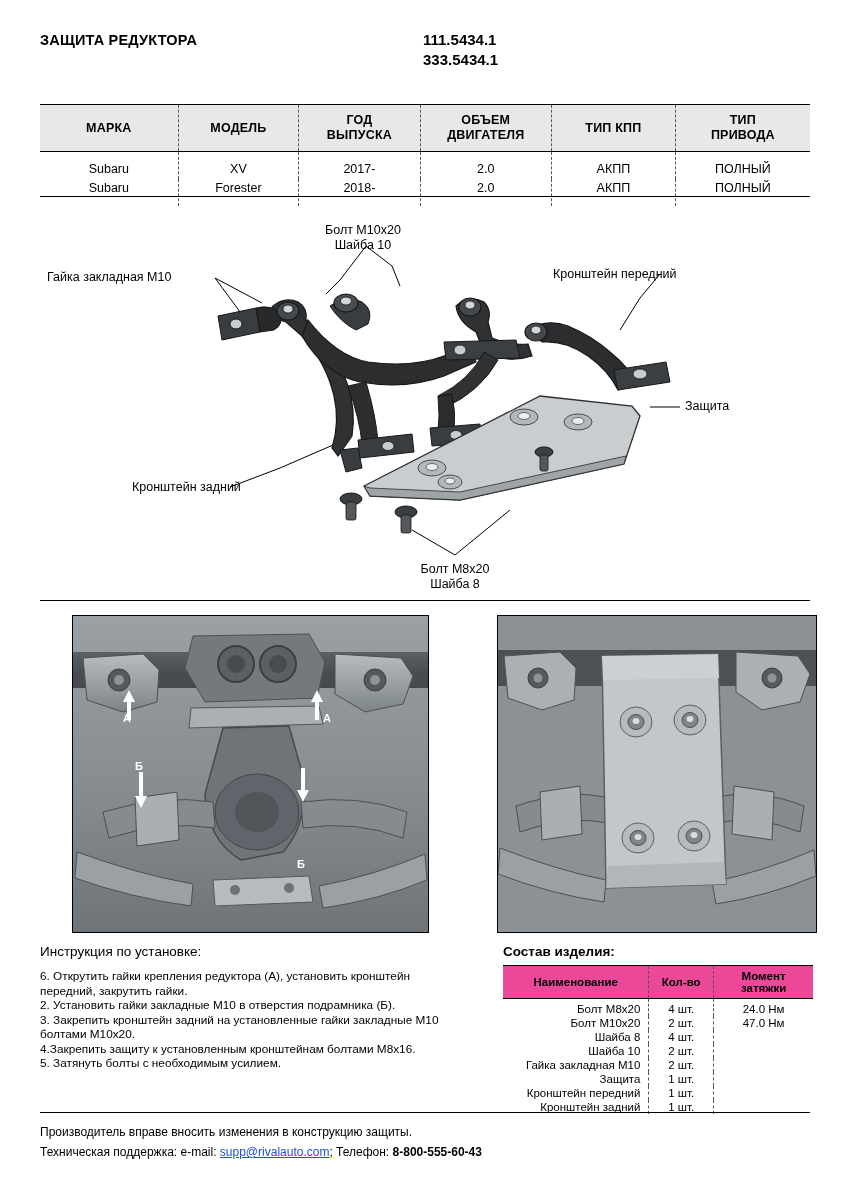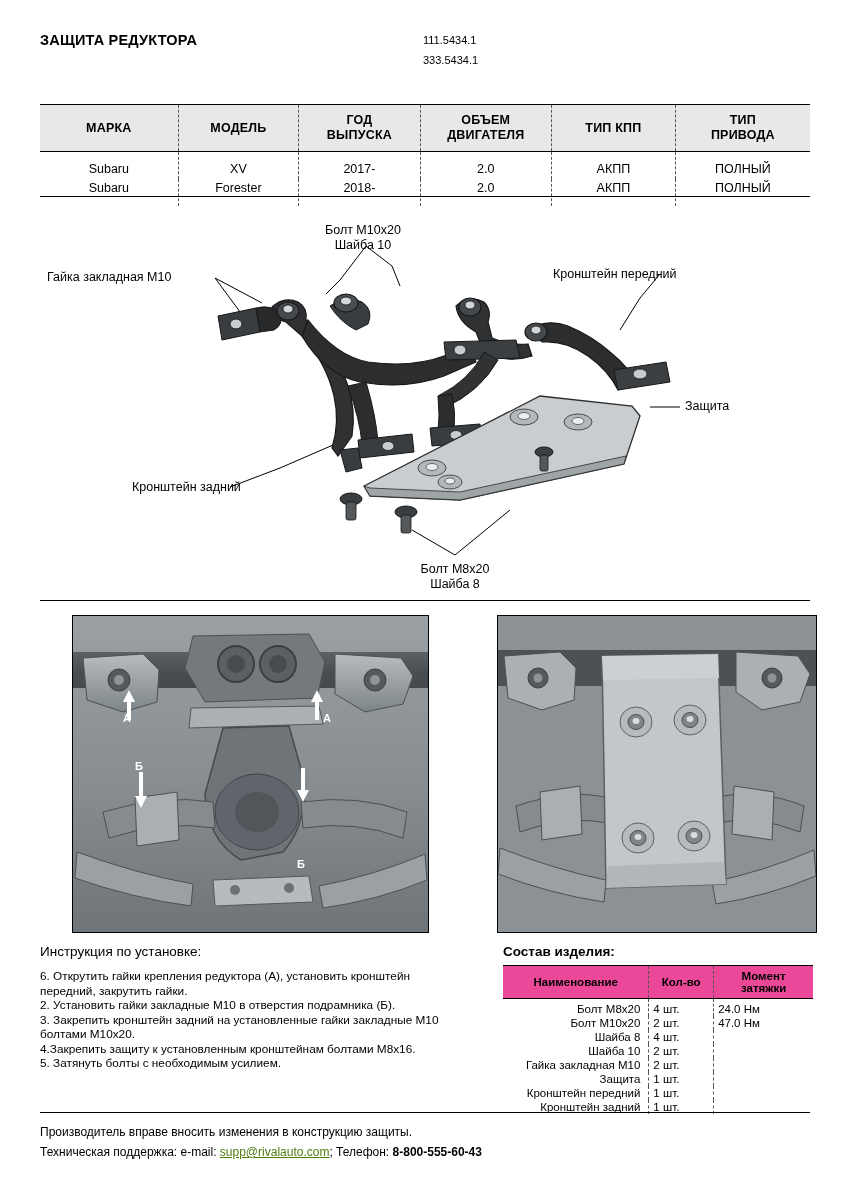--- a/index.html
+++ b/index.html
@@ -40,22 +40,22 @@
   }
   .hdr-line2 {
     font-size: 14.5px;
     font-weight: bold;
     letter-spacing: 0.2px;
     line-height: 20px;
   }
   .hdr-right {
     position: absolute;
     left: 383px; top: 0;
-    font-weight: normal;
-    font-size: 11px;
+    font-weight: bold;
+    font-size: 15px;
   }
   .hdr-right div { line-height: 20px; }
 
   
   .spec-table {
     position: absolute;
     left: 40px; top: 104px;
     width: 770px;
     border-collapse: collapse;
     font-size: 12.5px;
@@ -164,36 +164,37 @@
     font-size: 11.5px;
     text-align: center;
   }
   .parts-table th.c1 { width: 148px; }
   .parts-table th.c2 { width: 62px; border-left: 1px dashed #555; }
   .parts-table th.c3 { width: 100px; border-left: 1px dashed #555; }
   .parts-table td {
     padding: 0 4px;
     line-height: 14px;
     font-size: 11.5px;
+    text-align: center;
   }
   .parts-table td.c1 { text-align: right; padding-right: 8px; }
   .parts-table td.c2 { border-left: 1px dashed #555; }
   .parts-table td.c3 { border-left: 1px dashed #555; }
   .parts-table tbody tr:first-child td { padding-top: 3px; }
 
   
   .footer {
     position: absolute;
     left: 40px; top: 1122px;
     width: 770px;
     font-size: 12px;
   }
   .footer div { line-height: 20px; }
   .footer a {
-    color: #4d7c0f;
+    color: #1d4ed8;
     text-decoration: underline;
   }
   .footer .phone { font-weight: bold; }
 </style>
 </head>
 <body>
 
 <div class="page">
 
   <div class="header">

